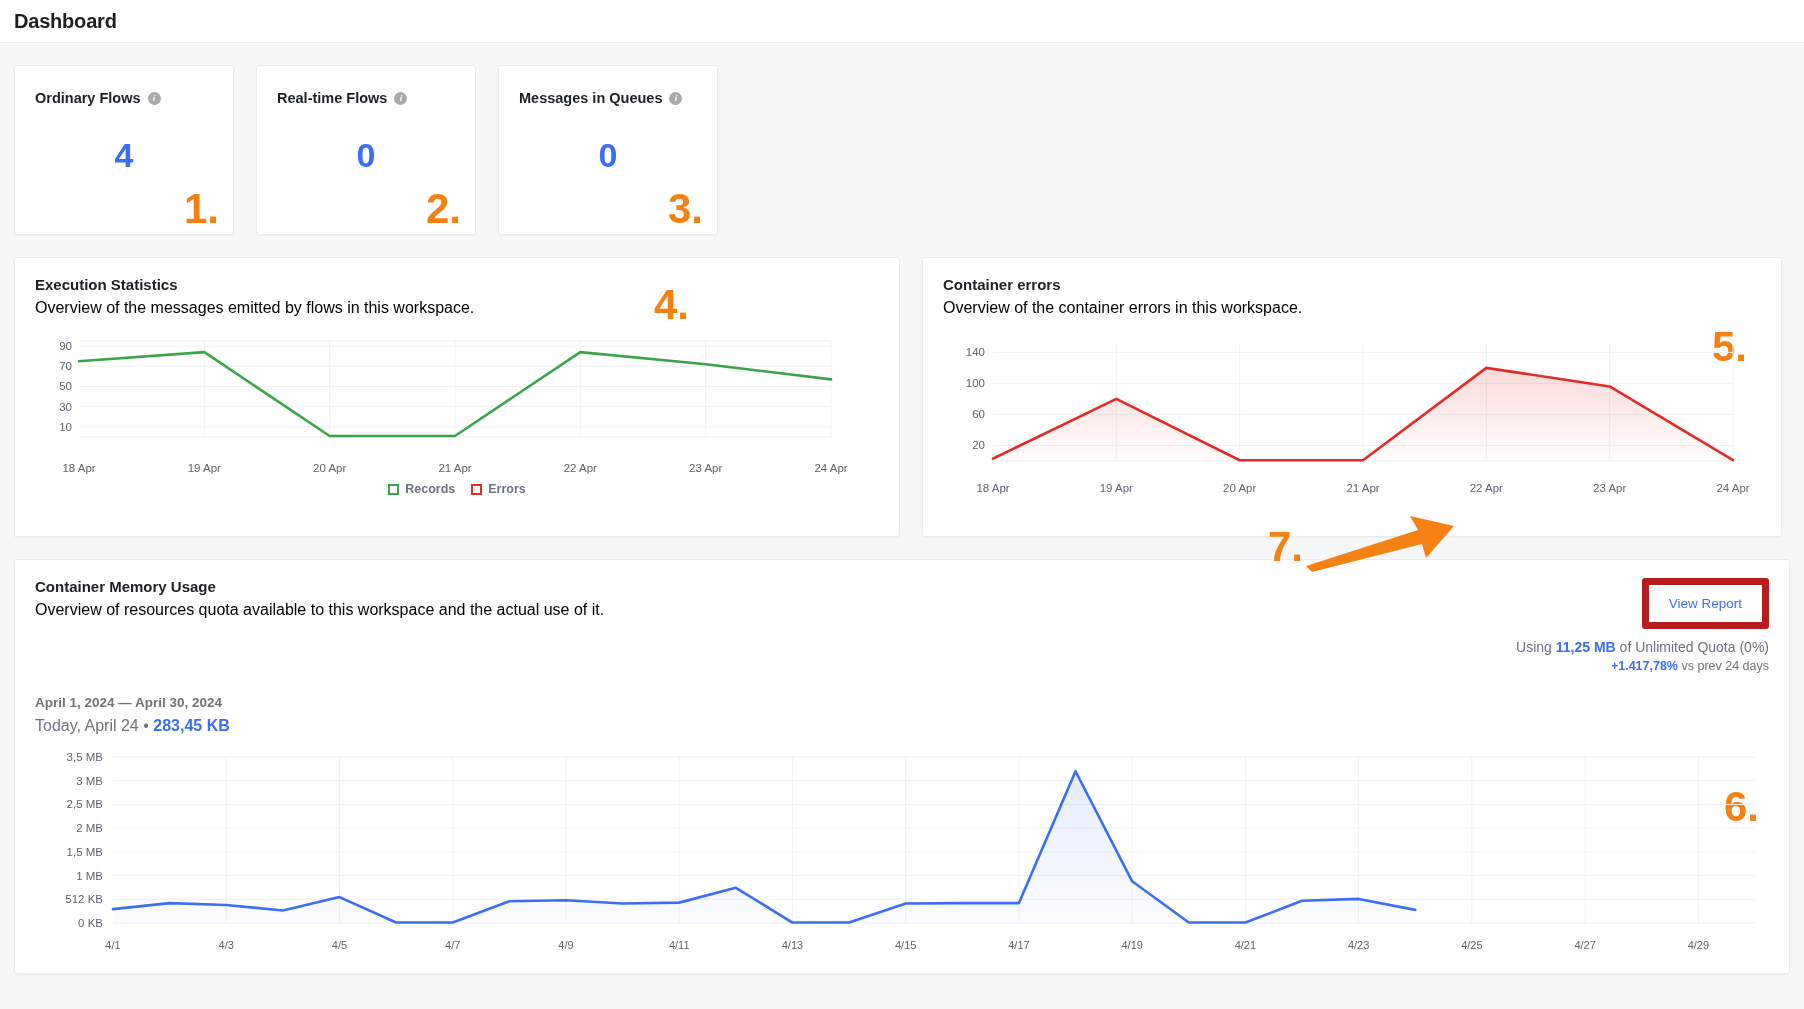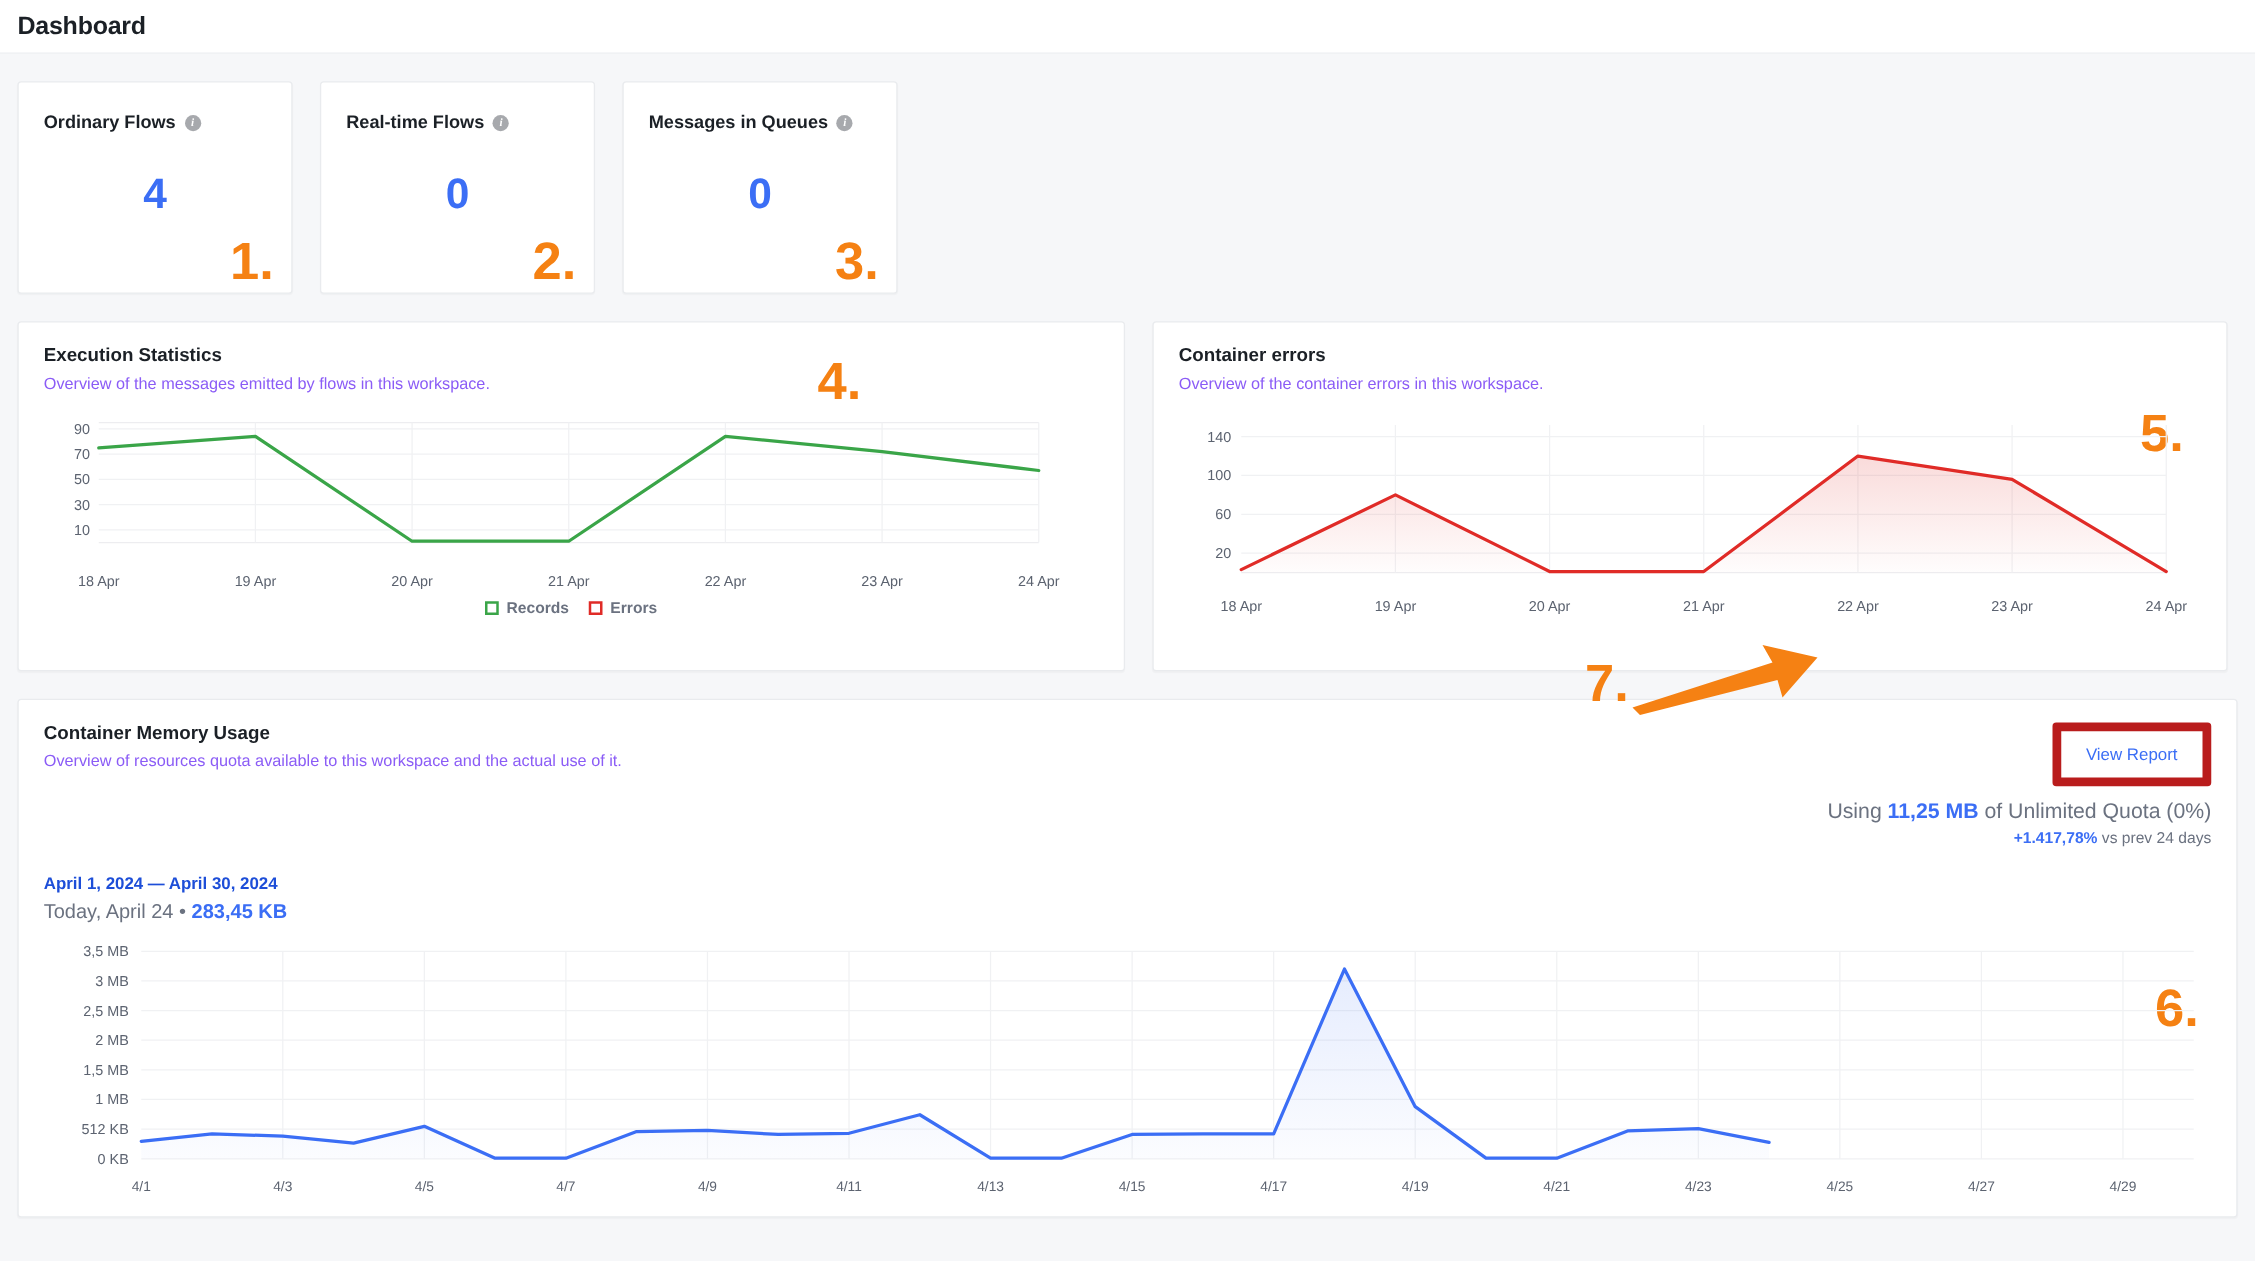--- a/index.html
+++ b/index.html
@@ -52,21 +52,21 @@
 
   
   .panels-row { display: flex; gap: 22px; padding: 22px 14px 0 14px; }
   .panel {
     position: relative;
     background: #ffffff; border: 1px solid #e9ebee; border-radius: 3px;
     box-shadow: 0 1px 1px rgba(0,0,0,0.03);
     padding: 18px 20px 14px 20px;
   }
   .panel-title { font-size: 15px; font-weight: bold; color: #1b2026; }
-  .panel-sub { font-size: 13px; color: #8b5cf6; margin-top: 6px; }
+  .panel-sub { font-size: 16px; color: #000000; margin-top: 6px; }
 
   .panel-exec { width: 886px; height: 280px; }
   .panel-cont { width: 860px; height: 280px; }
 
   .chart-wrap { position: relative; margin-top: 16px; }
 
   svg { display: block; }
   .axis-txt { font-family: "Liberation Sans", sans-serif; fill: #5c6370; font-size: 11.5px; }
   .axis-txt-sm { font-family: "Liberation Sans", sans-serif; fill: #5c6370; font-size: 11px; }
 
@@ -86,25 +86,25 @@
   .mem-head { display: flex; justify-content: space-between; align-items: flex-start; }
   .mem-right { text-align: right; }
   .view-report-btn {
     display: inline-block;
     border: 7px solid #b91c1c; border-radius: 3px;
     background: #ffffff; color: #3b6ef5;
     font-size: 13.5px; padding: 11px 20px;
     font-family: "Liberation Sans", sans-serif;
     cursor: pointer;
   }
-  .quota-line { font-size: 17px; color: #6b7280; margin-top: 10px; text-align: right; }
+  .quota-line { font-size: 14px; color: #6b7280; margin-top: 10px; text-align: right; }
   .quota-line b { color: #3b6ef5; }
   .quota-line2 { font-size: 12.5px; color: #6b7280; margin-top: 4px; }
   .quota-line2 b { color: #3b6ef5; }
-  .mem-range { font-size: 13.5px; font-weight: bold; color: #1d4ed8; }
+  .mem-range { font-size: 13.5px; font-weight: bold; color: #737373; }
   .mem-today { font-size: 16px; color: #6b7280; margin-top: 7px; }
   .mem-today b { color: #3b6ef5; }
   .mem-meta { margin-top: 22px; }
 
   .arrow-ann { position: absolute; pointer-events: none; }
 </style>
 </head>
 <body>
 
 <div class="page">

